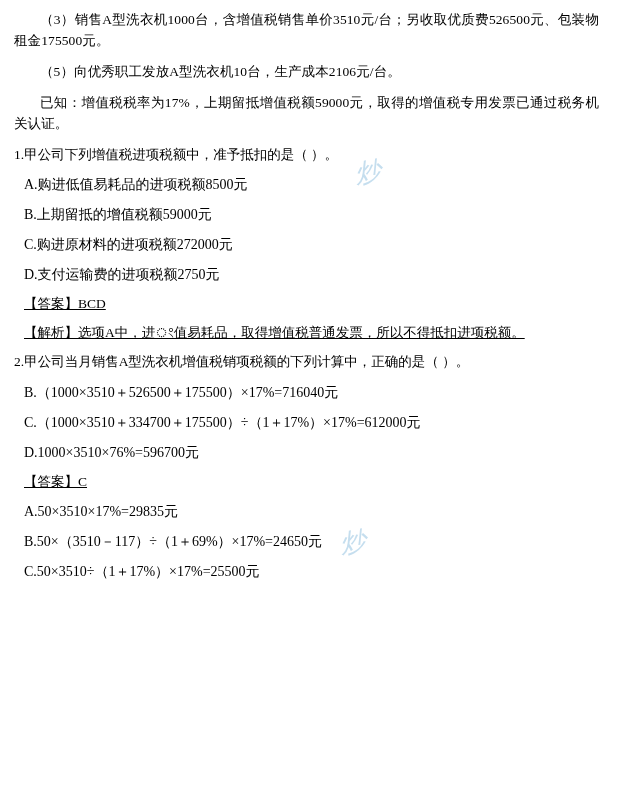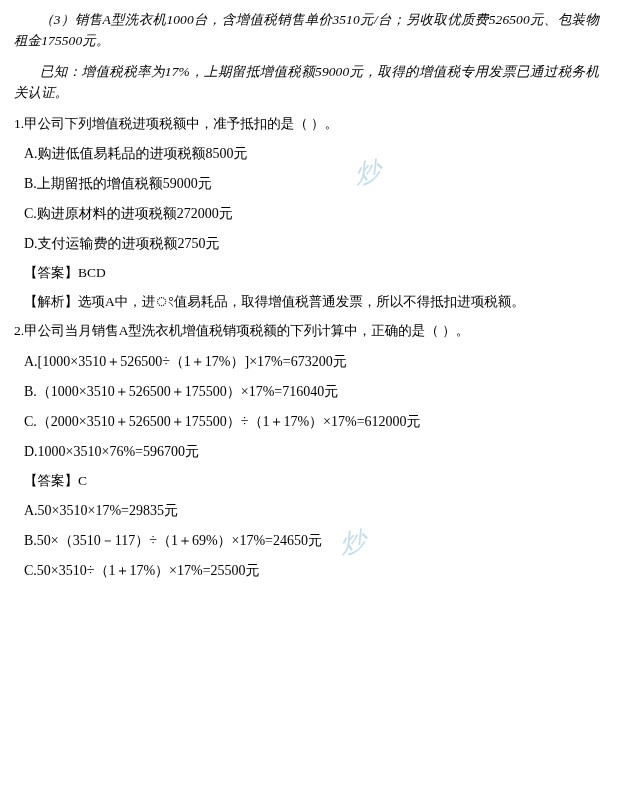--- a/index.html
+++ b/index.html
@@ -23,41 +23,41 @@
   }
   .doc {
     padding: 10px 18px 0 14px;
   }
   .para {
     font-size: 13.5px;
     line-height: 1.55;
     margin: 0 0 10px 0;
     text-align: justify;
     letter-spacing: 0.1px;
-    font-style: italic;
   }
   .indent {
     text-indent: 26px;
   }
   .opt {
     font-size: 14px;
     line-height: 1.5;
     margin: 0 0 9px 0;
     text-indent: 10px;
   }
   .qline {
     font-size: 13.5px;
     line-height: 1.5;
     margin: 0 0 9px 0;
   }
   .tagline {
     font-size: 13.5px;
     line-height: 1.5;
     margin: 0 0 9px 0;
     text-indent: 10px;
+    text-decoration: underline;
   }
   .tag {
     display: inline;
     letter-spacing: 0px;
   }
   .wm {
     position: absolute;
     color: #bcd9ec;
     font-size: 26px;
     font-family: "Liberation Serif", serif;
@@ -69,34 +69,34 @@
   .wm1 { left: 355px; top: 155px; }
   .wm2 { left: 340px; top: 525px; }
 </style>
 </head>
 <body>
 
 <div class="page">
   <div class="doc">
 
     <p class="para indent">（3）销售A型洗衣机1000台，含增值税销售单价3510元/台；另收取优质费526500元、包装物租金175500元。</p>
+    <p class="para indent">（5）向优秀职工发放A型洗衣机10台，生产成本2106元/台。</p>
     <p class="para indent">已知：增值税税率为17%，上期留抵增值税额59000元，取得的增值税专用发票已通过税务机关认证。</p>
 
     <p class="qline">1.甲公司下列增值税进项税额中，准予抵扣的是（ ）。</p>
     <p class="opt">A.购进低值易耗品的进项税额8500元</p>
     <p class="opt">B.上期留抵的增值税额59000元</p>
     <p class="opt">C.购进原材料的进项税额272000元</p>
     <p class="opt">D.支付运输费的进项税额2750元</p>
     <p class="tagline"><span class="tag">【答案】</span><span>BCD</span></p>
     <p class="tagline"><span class="tag">【解析】</span><span>选项A中，进ং值易耗品，取得增值税普通发票，所以不得抵扣进项税额。</span></p>
 
     <p class="qline">2.甲公司当月销售A型洗衣机增值税销项税额的下列计算中，正确的是（ ）。</p>
-    <p class="opt">A.[1000×3510＋526500÷（1＋17%）]×17%=673200元</p>
     <p class="opt">B.（1000×3510＋526500＋175500）×17%=716040元</p>
-    <p class="opt">C.（2000×3510＋526500＋175500）÷（1＋17%）×17%=612000元</p>
+    <p class="opt">C.（1000×3510＋334700＋175500）÷（1＋17%）×17%=612000元</p>
     <p class="opt">D.1000×3510×76%=596700元</p>
     <p class="tagline"><span class="tag">【答案】</span><span>C</span></p>
 
     <p class="opt">A.50×3510×17%=29835元</p>
     <p class="opt">B.50×（3510－117）÷（1＋69%）×17%=24650元</p>
     <p class="opt">C.50×3510÷（1＋17%）×17%=25500元</p>
 
   </div>
 
   <div class="wm wm1">炒</div>

